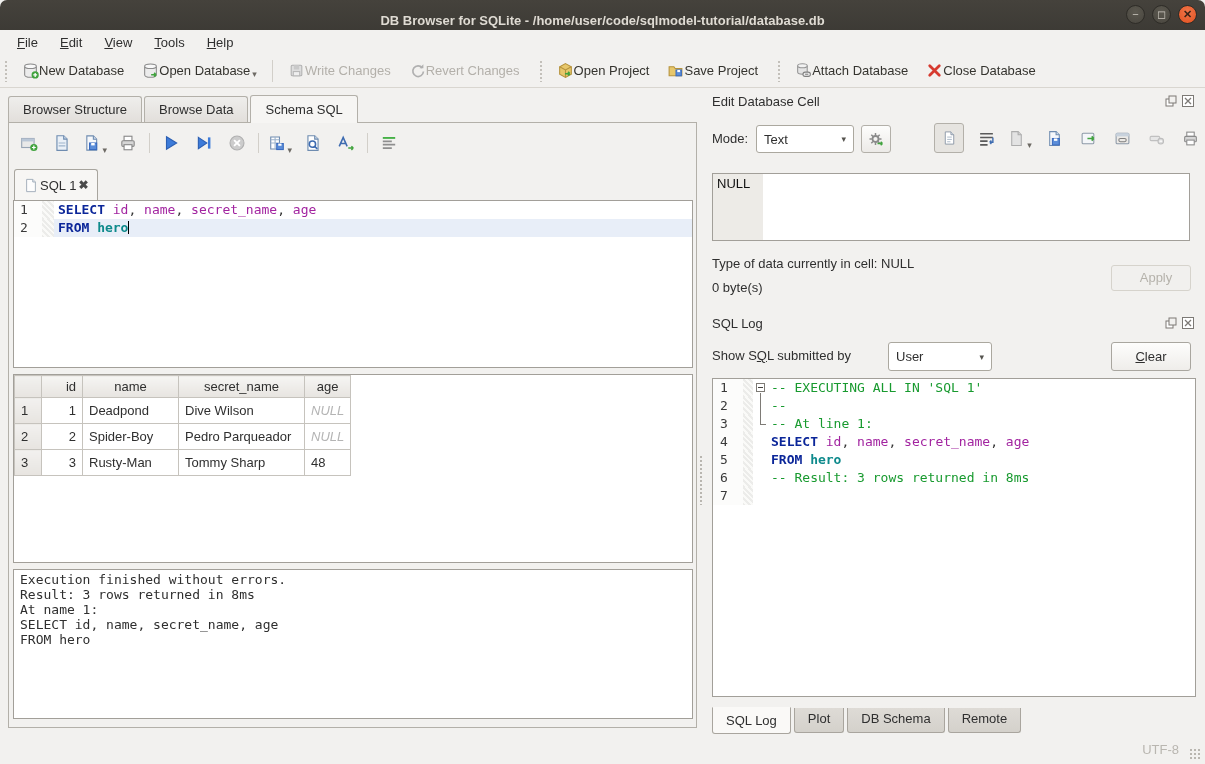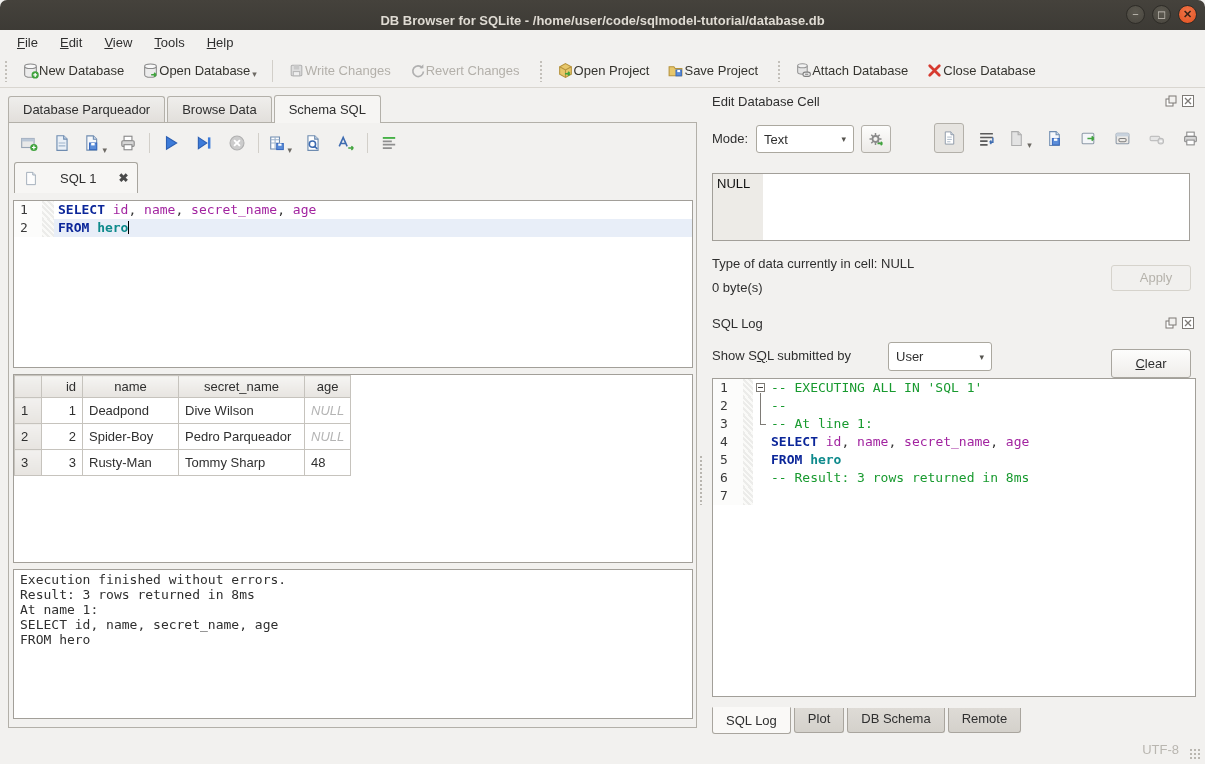--- a/index.html
+++ b/index.html
@@ -43,22 +43,22 @@
     background:linear-gradient(#efeeec,#e2dfdb); border-radius:3px 3px 0 0; margin-right:2px; color:#2f2f2f; }
   .mtab.active { background:#f6f5f3; height:28px; position:relative; top:-1px; padding-top:6px; z-index:4; }
 
   
   .left-pane { position:absolute; left:8px; top:122px; width:689px; height:606px;
     border:1px solid #b3b0a9; background:#f2f1ef; }
   .sql-toolbar { position:absolute; left:8px; top:6px; height:28px; display:flex; align-items:center; gap:9px; }
   .sbtn { width:24px; height:24px; display:flex; align-items:center; justify-content:center; }
   .ssep { width:1px; height:20px; background:#d2cfc9; }
 
-  .subtab { position:absolute; left:5px; top:39px; height:31px; padding:0 9px; display:flex;
-    align-items:center; gap:22px; background:#f7f6f4; border:1px solid #a8a59e; border-bottom:none;
+  .subtab { position:absolute; left:5px; top:46px; height:31px; padding:0 9px; display:flex;
+    align-items:center; gap:2px; background:#f7f6f4; border:1px solid #a8a59e; border-bottom:none;
     border-radius:3px 3px 0 0; z-index:2; }
   .subtab .x { color:#4a4a4a; font-size:12px; font-weight:bold; }
 
   .box { position:absolute; left:4px; width:680px; background:#fff; border:1px solid #a29f99; }
   .editor-box { top:77px; height:168px; overflow:hidden; }
   .table-box  { top:251px; height:189px; overflow:hidden; }
   .msg-box    { top:446px; height:150px; padding:2px 6px; }
 
   .splitter-h { position:absolute; left:0; width:100%; height:5px; display:flex;
     align-items:center; justify-content:center; }
@@ -103,21 +103,21 @@
   .combo .arr { font-size:9px; color:#55534e; }
 
   .null-box { position:absolute; left:6px; top:83px; width:478px; height:68px; background:#fff;
     border:1px solid #a29f99; display:flex; }
   .null-gutter { width:50px; background:#edebe7; padding:2px 4px; font-size:13px; color:#111; }
 
   .apply-btn { position:absolute; right:6px; top:175px; width:80px; height:26px; text-align:center;
     line-height:24px; background:#f1f0ee; border:1px solid #d6d3cc; border-radius:3px; color:#b5b2ab;padding-left:10px; }
   .clear-btn { position:absolute; right:6px; top:252px; width:80px; height:29px; text-align:center;
     line-height:27px; background:linear-gradient(#fdfdfc,#efedea); border:1px solid #a9a69f;
-    border-radius:3px; color:#2f2f2f;margin-top:7px; }
+    border-radius:3px; color:#2f2f2f; }
   .u { text-decoration:underline; }
 
   .log-box { position:absolute; left:6px; top:288px; width:484px; height:319px; background:#fff;
     border:1px solid #a29f99; overflow:hidden; }
   .log-line { display:flex; height:18px; line-height:18px; font-size:13px; }
   .log-num { width:30px; padding-left:7px; color:#3a3a3a; background:#fcfcfb; }
   .log-hatch { width:10px; background:repeating-linear-gradient(45deg,#ececea 0 2px,#fafaf8 2px 4px); }
   .log-fold { width:16px; position:relative; }
   .log-text { flex:1; white-space:pre; padding-left:2px; }
   .fbox { position:absolute; left:3px; top:4px; width:9px; height:9px; border:1px solid #7e7b76; background:#fff; }
@@ -249,21 +249,21 @@
     <span class="icon">
       <svg width="17" height="17" viewBox="0 0 16 16">
           <path d="M3.5 3.5l9 9M12.5 3.5l-9 9" stroke="#d63a2f" stroke-width="2.6" stroke-linecap="round"></path>
         </svg>
     </span>
     <span class="lbl">Close Database</span>
   </span>
 </div>
 
 <div class="main-tabs">
-  <span class="mtab">Database Parqueador</span>
+  <span class="mtab">Browser Structure</span>
   <span class="mtab">Browse Data</span>
   <span class="mtab active">Schema SQL</span>
 </div>
 
 <div class="left-pane">
 
   <div class="sql-toolbar">
     <span class="sbtn">
       <svg width="18" height="18" viewBox="0 0 16 16">
           <rect x="1.5" y="4" width="11" height="8" fill="#e9e9e9" stroke="#98a5b5"></rect>

